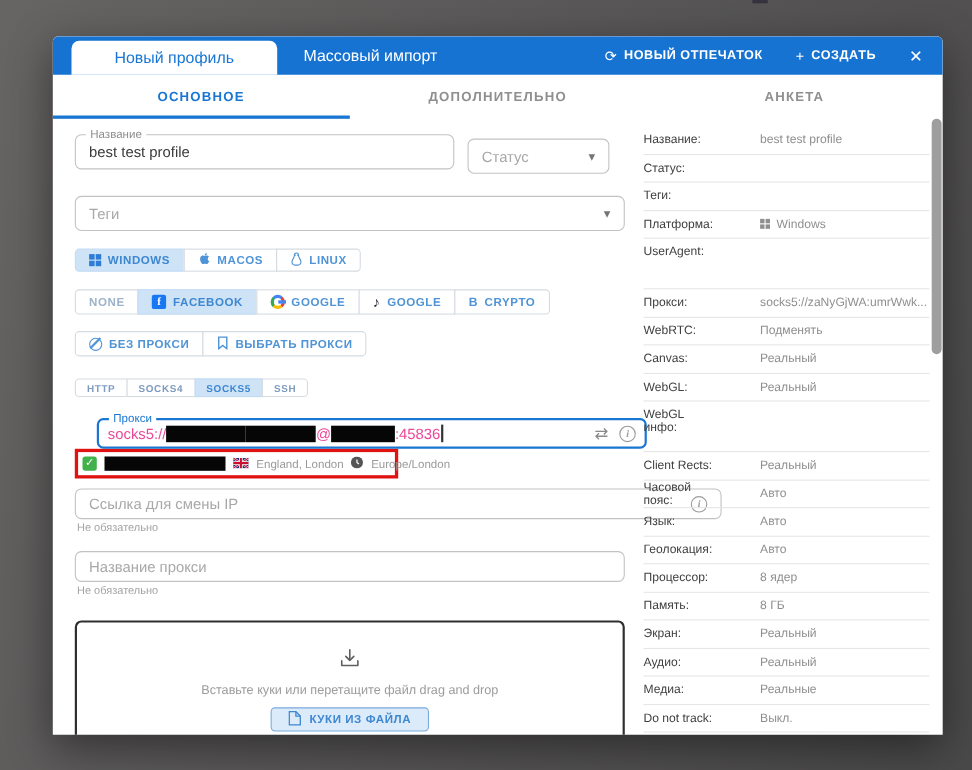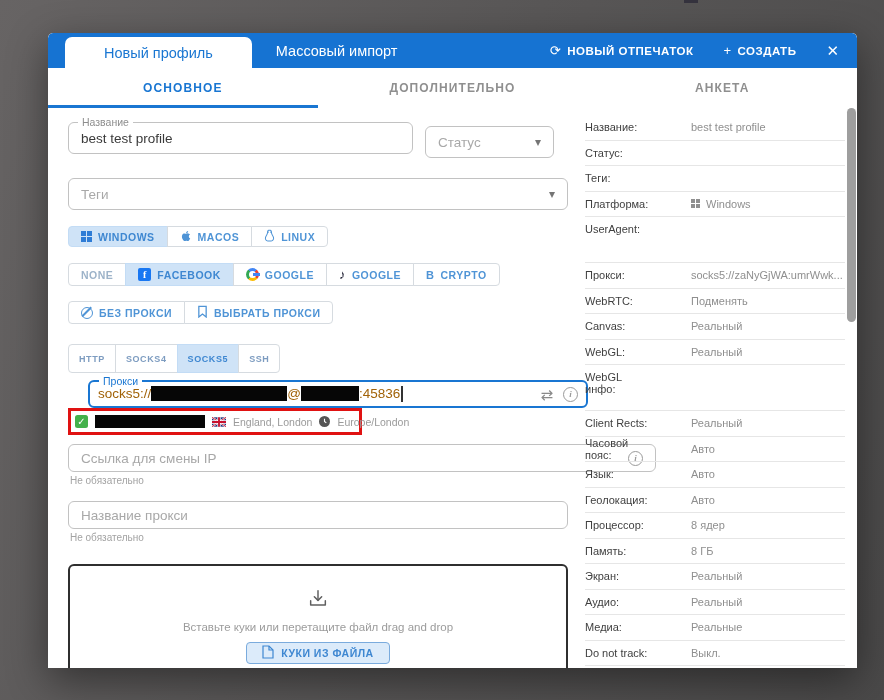--- a/index.html
+++ b/index.html
@@ -66,21 +66,21 @@
   .gbtn:last-child{border-radius:0 4px 4px 0;}
   .gbtn.active{background:#cfe3f7;border-color:#c3dcf5;color:#3e87d1;}
   .g-os{margin-top:16px;height:21px;}
   .g-os .gbtn{font-size:10.5px;height:21px;}
   .g-presets{margin-top:16px;height:23px;}
   .g-presets .gbtn{font-size:10.5px;height:23px;}
   .g-presets .gbtn.none{color:#9db3c9;}
   .g-modes{margin-top:15px;height:23px;}
   .g-modes .gbtn{font-size:10.5px;height:23px;}
   .g-protocols{margin-top:20px;height:17px;}
-  .g-protocols .gbtn{font-size:9px;height:29px;padding:0 10px;color:#7d9cc0;letter-spacing:.6px;}
+  .g-protocols .gbtn{font-size:9px;height:17px;padding:0 10px;color:#7d9cc0;letter-spacing:.6px;}
   .g-protocols .gbtn.active{color:#3e87d1;background:#cfe3f7;}
 
   
   .win-ic{display:grid;grid-template-columns:5px 5px;grid-template-rows:5px 5px;gap:1px;}
   .win-ic i{background:#2e7cd6;}
   .win-ic.gray{grid-template-columns:4px 4px;grid-template-rows:4px 4px;}
   .win-ic.gray i{background:#8f8f8f;}
   .fb-ic{width:13px;height:13px;background:#1877f2;border-radius:2px;color:#fff;
     font:bold 10px/13px "Liberation Serif","DejaVu Serif",serif;text-align:center;}
   .g-ic{width:13px;height:13px;border-radius:50%;position:relative;
@@ -88,21 +88,21 @@
   .g-ic::before{content:"";position:absolute;inset:3px;background:#fff;border-radius:50%;}
   .g-ic::after{content:"";position:absolute;right:-1px;top:5px;width:7px;height:3px;background:#4285f4;}
   .tiktok-ic{font-size:13px;font-weight:bold;color:#1b1b2f;line-height:13px;}
   .crypto-ic{font-size:11px;font-weight:bold;color:#4f94d6;line-height:12px;}
   .noproxy-ic{width:12px;height:12px;border:1.5px solid #4f94d6;border-radius:50%;position:relative;flex:none;}
   .noproxy-ic::after{content:"";position:absolute;left:-2px;top:3.8px;width:13px;height:1.5px;background:#4f94d6;transform:rotate(-45deg);}
 
   
   .f-proxy{margin-top:19px;width:500px;height:28px;border:2px solid #1976d2;padding:0 8px;margin-left:20px;}
   .f-proxy .flabel{color:#1976d2;}
-  .proxy-val{display:flex;font-size:13.5px;color:#a16207;white-space:nowrap;}
+  .proxy-val{display:flex;align-items:center;font-size:13.5px;color:#ec4899;white-space:nowrap;}
   .redact{background:#060606;height:15px;display:inline-block;}
   .rd1{width:72px;} .rd2{width:64px;} .rd3{width:58px;}
   .caret{display:inline-block;width:1.5px;height:16px;background:#333;margin-left:1px;}
   .proxy-icons{margin-left:auto;display:flex;align-items:center;gap:10px;}
   .swap-ic{font-size:15px;color:#8a8a8a;line-height:15px;}
   .info-ic{width:15px;height:15px;border:1px solid #9a9a9a;border-radius:50%;color:#9a9a9a;
     font:italic bold 9px/13px "Liberation Serif","DejaVu Serif",serif;text-align:center;flex:none;}
 
   
   .check-annot{margin-top:0;width:294px;border:3px solid #e01212;height:27px;

